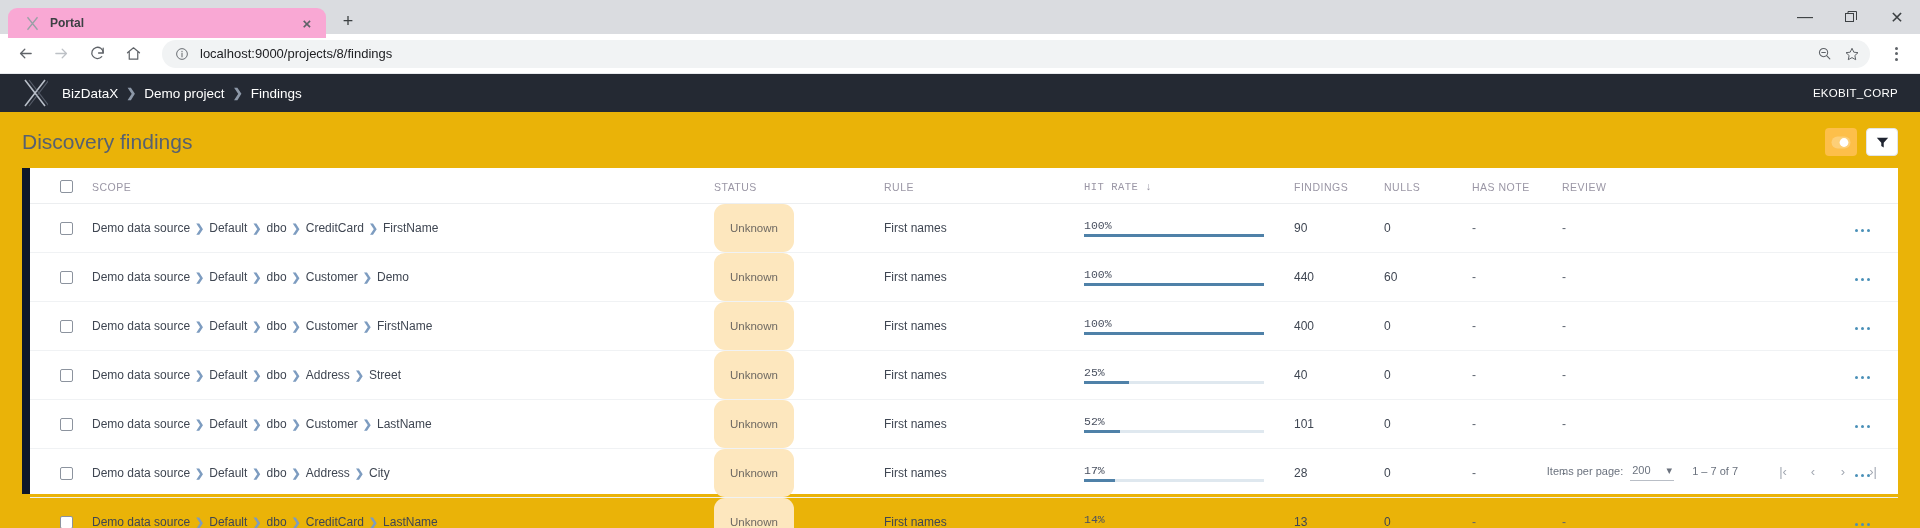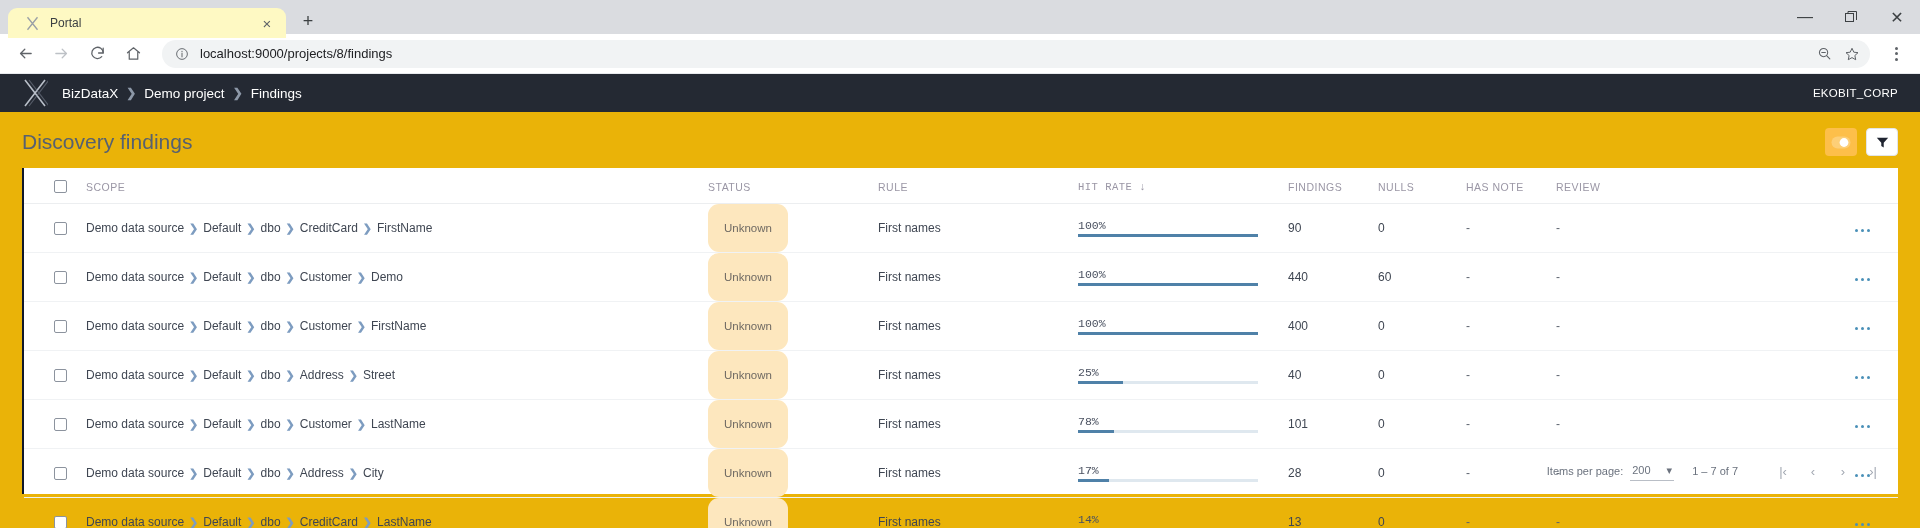--- a/index.html
+++ b/index.html
@@ -9,24 +9,24 @@
     background: #ffffff;
     overflow: hidden;
   }
 
   
   .browser-tabbar {
     height: 34px; background: #dadce0;
     display: flex; align-items: flex-end; position: relative;
   }
   .tab {
-    margin-left: 8px; width: 278px; height: 30px;
-    background: #fef9c3; border-radius: 9px 9px 0 0;
+    margin-left: 8px; width: 318px; height: 30px;
+    background: #f9a8d4; border-radius: 9px 9px 0 0;
     display: flex; align-items: center; padding: 0 10px;
-    position: relative; top: 4px;
+    position: relative; top: 4px; font-weight: bold;
   }
   .tab-favicon {
     width: 16px; height: 16px; margin-right: 10px; margin-left: 6px;
     display: flex; align-items: center; justify-content: center;
   }
   .tab-title {
     font-size: 12px; color: #3c4043; flex: 1;
     white-space: nowrap; overflow: hidden;
   }
   .tab-close {
@@ -110,21 +110,21 @@
     width: 32px; height: 28px; border-radius: 4px;
     display: flex; align-items: center; justify-content: center;
     cursor: pointer;
   }
   .btn-amber { background: #fdbf4a; }
   .btn-white { background: #ffffff; border: 1px solid #e2e5e8; }
 
   
   .card {
     margin: 0 22px; background: #ffffff;
-    border-left: 2px solid #0f172a;
+    border-left: 8px solid #0f172a;
     height: 326px; position: relative;
   }
   table { width: 100%; border-collapse: collapse; table-layout: fixed; }
   th {
     font-size: 10.5px; color: #9a96a5; font-weight: 400;
     letter-spacing: 0.5px; text-align: left;
     padding: 12px 0 10px 0; border-bottom: 1px solid #eceef0;
   }
   td {
     font-size: 12px; color: #3f4652;
@@ -469,21 +469,21 @@
                 <span class="scope-seg">dbo</span>
                 <span class="scope-sep">❯</span>
                 <span class="scope-seg">Customer</span>
                 <span class="scope-sep">❯</span>
                 <span class="scope-seg">LastName</span>
               </span>
             </td>
             <td class="col-status"><span class="badge">Unknown</span></td>
             <td class="col-rule">First names</td>
             <td class="col-hit hit-cell">
-              <div class="hit-label">78%</div>
+              <div class="hit-label">52%</div>
               <div class="hit-track">
                 <div class="hit-fill" style="width:20%"></div>
               </div>
             </td>
             <td class="col-find">101</td>
             <td class="col-nulls">0</td>
             <td class="col-note dash">-</td>
             <td class="col-review dash">-</td>
             <td class="col-menu"><span class="menu-dots">
                 <i></i>

